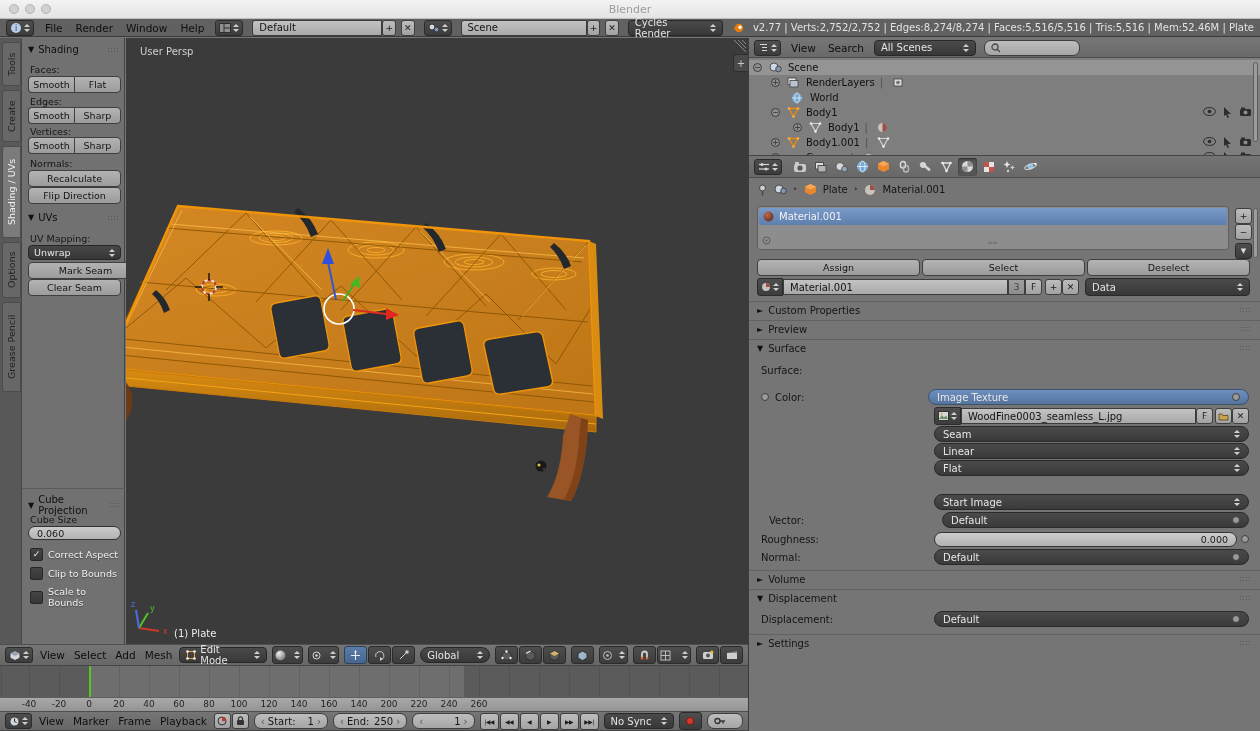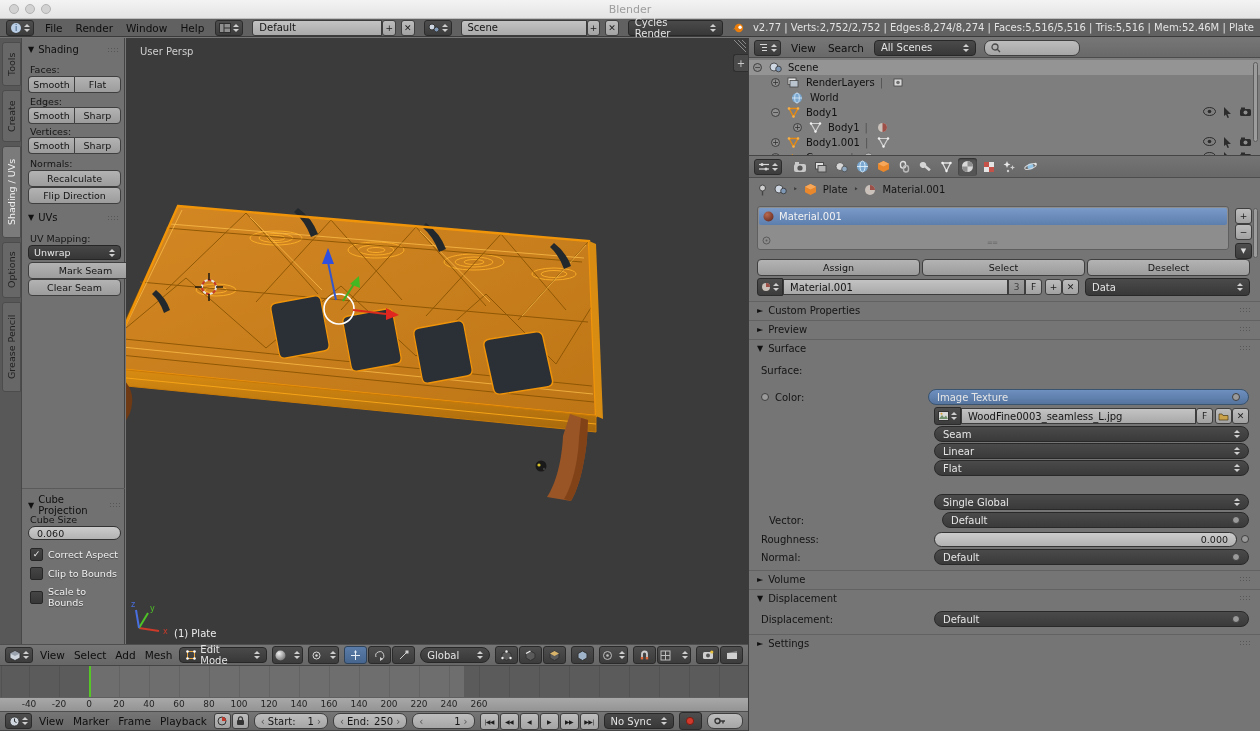--- a/index.html
+++ b/index.html
@@ -1085,21 +1085,21 @@
       </span>
     </div>
     <div class="prow" style="top:304px;left:185px;width:315px">
       <span class="fdark">
         <span>Flat</span>
         <span class="dd"></span>
       </span>
     </div>
     <div class="prow" style="top:338px;left:185px;width:315px">
       <span class="fdark">
-        <span>Single Global</span>
+        <span>Start Image</span>
         <span class="dd"></span>
       </span>
     </div>
     <div class="prow" style="top:356px">
       <span class="plab" style="padding-left:8px">Vector:</span>
       <span class="fdark">
         <span>Default</span>
         <span class="sock" style="margin-left:auto"></span>
       </span>
     </div>

